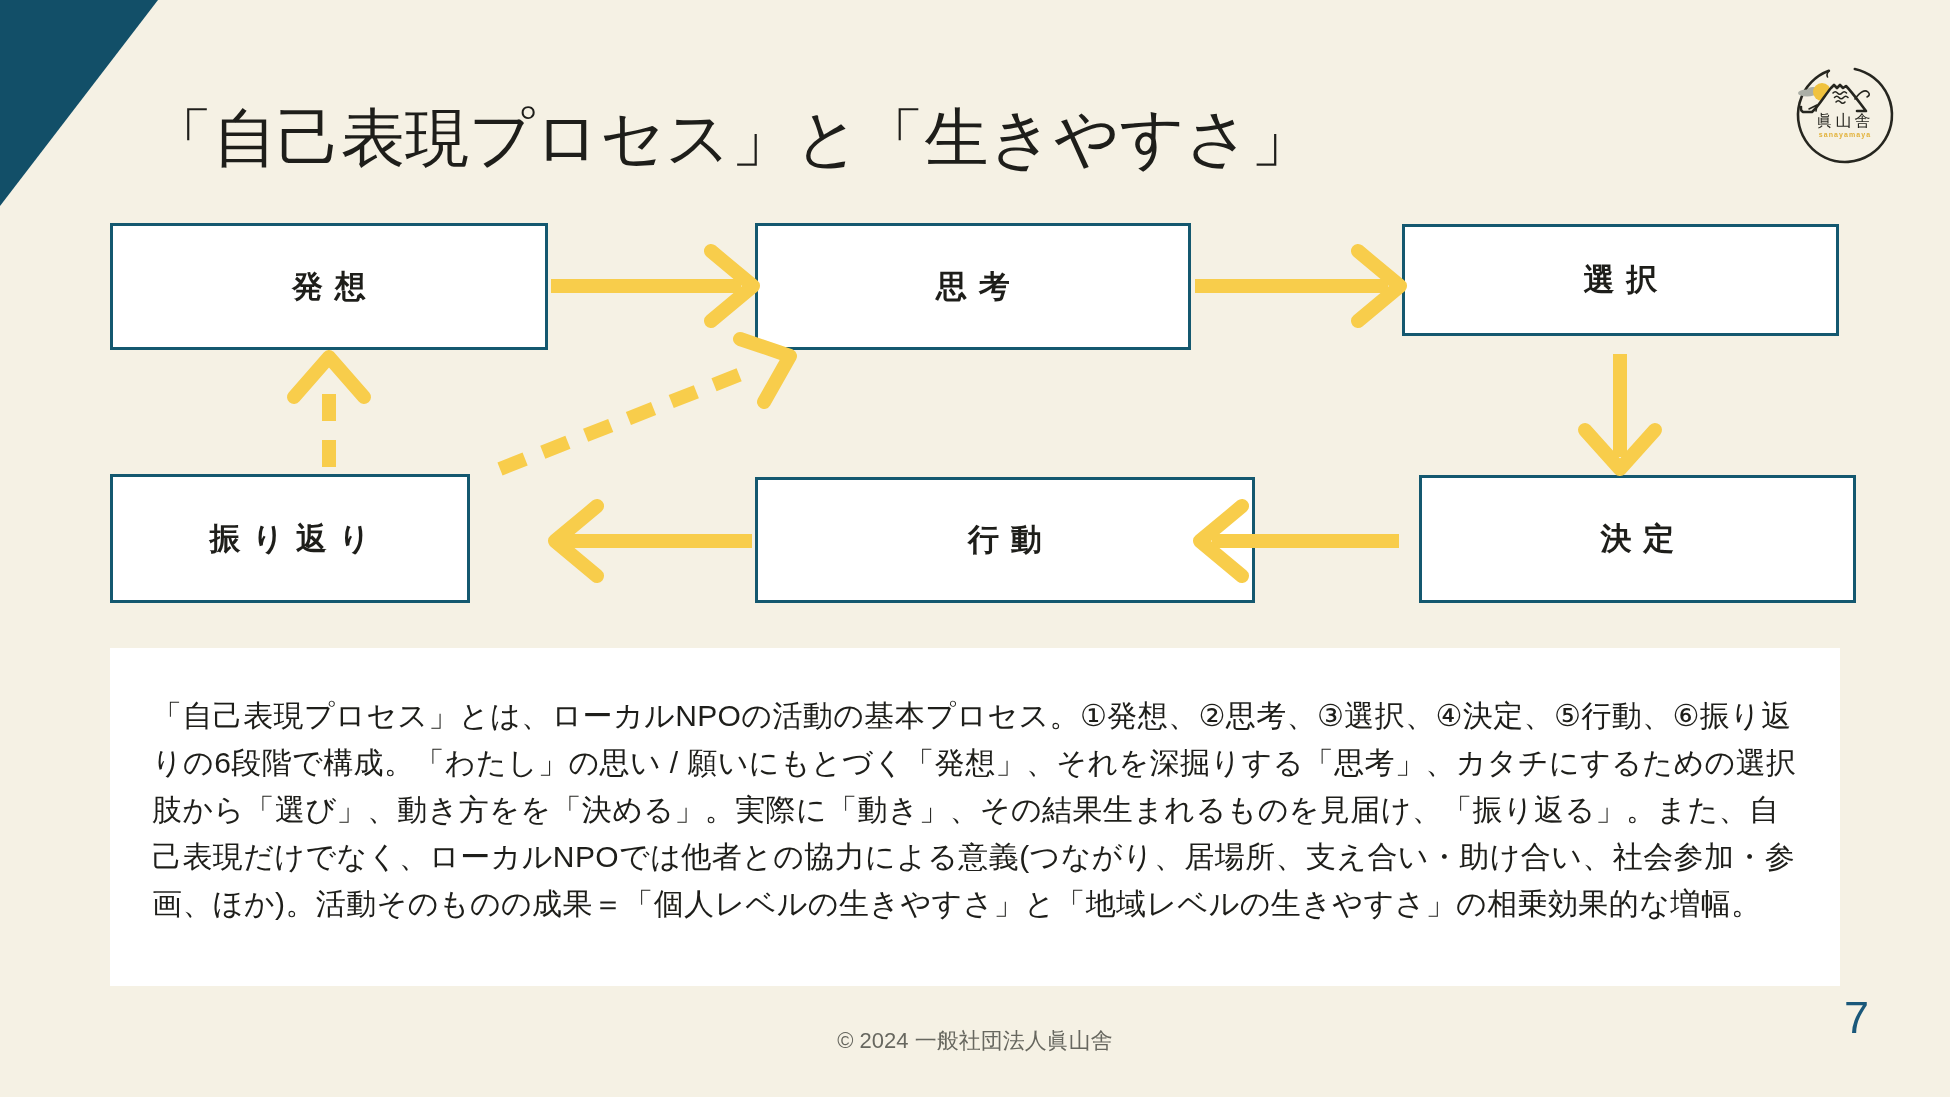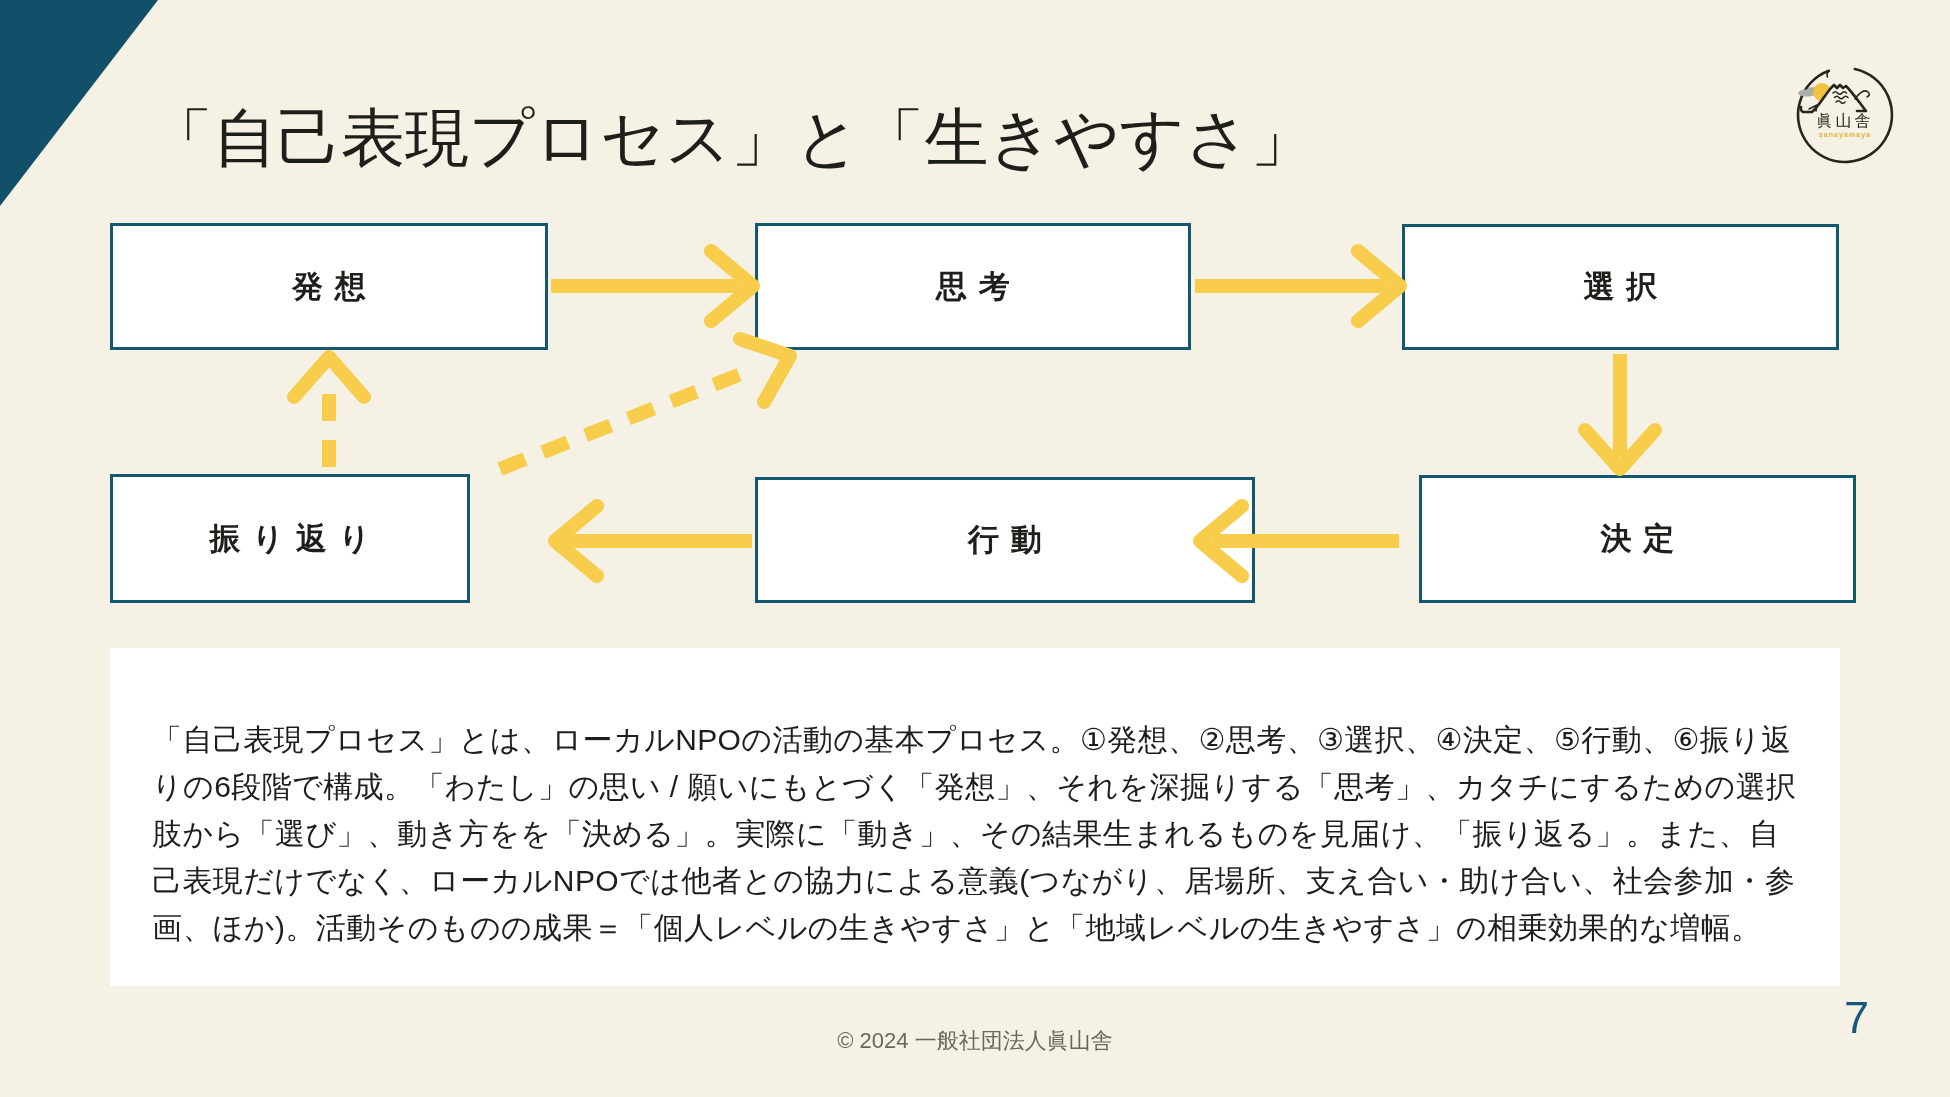--- a/index.html
+++ b/index.html
@@ -25,32 +25,32 @@
   .logo text{font-family:"Liberation Sans","DejaVu Sans",sans-serif;}
   .logo .ja{font-size:16px;letter-spacing:3px;fill:var(--logo-ink);}
   .logo .romaji{font-size:7px;letter-spacing:1.1px;font-weight:700;fill:var(--logo-romaji);}
 
   .pbox{position:absolute;background:var(--panel-white);border:3.5px solid var(--teal-border);
     display:flex;align-items:center;justify-content:center;
     font-size:31px;font-weight:700;color:var(--ink);
     letter-spacing:0.38em;text-indent:0.38em;white-space:nowrap;}
   .b1{left:110px;top:223px;width:438px;height:127px;}
   .b2{left:755px;top:223px;width:436px;height:127px;}
-  .b3{left:1402px;top:224px;width:437px;height:126px;}
+  .b3{left:1402px;top:224px;width:437px;height:112px;}
   .b4{left:110px;top:474px;width:360px;height:129px;}
   .b5{left:755px;top:477px;width:500px;height:126px;}
   .b6{left:1402px;top:475px;width:437px;height:128px;margin-left:17px;}
 
   .arrows{position:absolute;left:0;top:0;pointer-events:none;}
   .stem{fill:none;stroke:var(--accent-yellow);stroke-width:14;}
   .stem.dashed{stroke-dasharray:27 19;}
   .head{fill:none;stroke:var(--accent-yellow);stroke-width:14;stroke-linecap:round;stroke-linejoin:round;}
 
   .desc-panel{position:absolute;left:110px;top:648px;width:1730px;height:338px;background:var(--panel-white);}
-  .desc-panel p{margin:0;padding:68px 42px 0 42px;font-size:30px;line-height:47px;
+  .desc-panel p{margin:0;padding:44px 42px 0 42px;font-size:30px;line-height:47px;
     color:var(--ink);letter-spacing:0.4px;text-align:left;}
 
   .copyright{position:absolute;left:0;right:0;top:1026px;text-align:center;
     font-size:22px;color:var(--copyright-gray);}
   .page-number{position:absolute;left:1844px;top:992px;font-size:45px;
     color:var(--page-number);font-weight:400;}
 </style>
 </head>
 <body>
 

